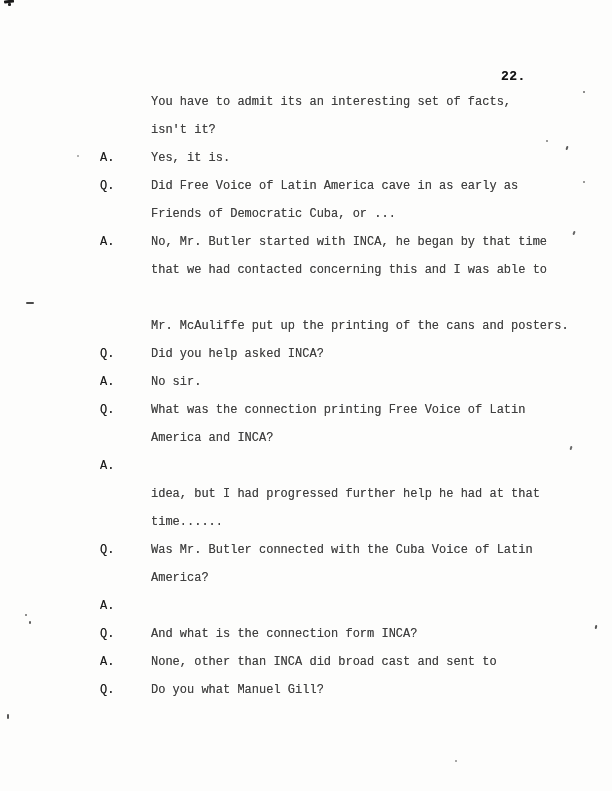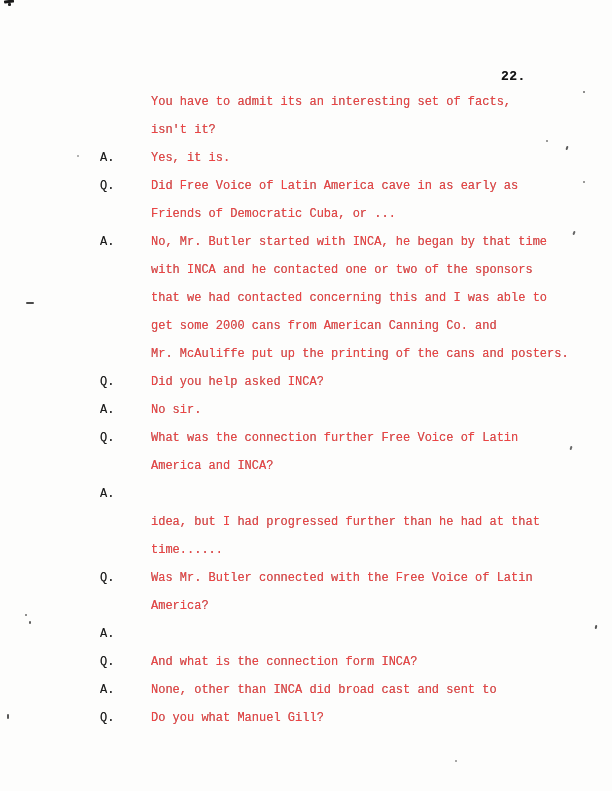--- a/index.html
+++ b/index.html
@@ -40,21 +40,21 @@
     font-size: 12px;
   }
   .speaker {
     flex: 0 0 51px;
     white-space: pre;
     color: #1b1b1b;
     text-shadow: 0 0 0.5px rgba(25,25,25,0.5);
   }
   .text {
     white-space: pre;
-    color: #ef4444;
+    color: #404040;
     text-shadow: 0 0 0.5px rgba(25,25,25,0.5);
   }
   
   .artifact {
     position: absolute;
     background: #444;
     border-radius: 1px;
   }
   .a-corner1 { left: 4px;  top: 0;     width: 10px; height: 3px; background: #181818; transform: rotate(-6deg); }
   .a-corner2 { left: 8px;  top: 3px;   width: 3px;  height: 3px; background: #222; }
@@ -98,64 +98,59 @@
       <div class="line">
         <span class="speaker"></span>
         <span class="text">Friends of Democratic Cuba, or ...</span>
       </div>
       <div class="line">
         <span class="speaker">A.</span>
         <span class="text">No, Mr. Butler started with INCA, he began by that time</span>
       </div>
       <div class="line">
         <span class="speaker"></span>
-        <span class="text">with INCA and he contacted one or two of the sponsors</span>
-      </div>
-      <div class="line">
-        <span class="speaker"></span>
         <span class="text">that we had contacted concerning this and I was able to</span>
       </div>
       <div class="line">
         <span class="speaker"></span>
-        <span class="text">get some 2000 cans from American Canning Co. and</span>
       </div>
       <div class="line">
         <span class="speaker"></span>
         <span class="text">Mr. McAuliffe put up the printing of the cans and posters.</span>
       </div>
       <div class="line">
         <span class="speaker">Q.</span>
         <span class="text">Did you help asked INCA?</span>
       </div>
       <div class="line">
         <span class="speaker">A.</span>
         <span class="text">No sir.</span>
       </div>
       <div class="line">
         <span class="speaker">Q.</span>
-        <span class="text">What was the connection further Free Voice of Latin</span>
+        <span class="text">What was the connection printing Free Voice of Latin</span>
       </div>
       <div class="line">
         <span class="speaker"></span>
         <span class="text">America and INCA?</span>
       </div>
       <div class="line">
         <span class="speaker">A.</span>
       </div>
       <div class="line">
         <span class="speaker"></span>
-        <span class="text">idea, but I had progressed further than he had at that</span>
+        <span class="text">idea, but I had progressed further help he had at that</span>
       </div>
       <div class="line">
         <span class="speaker"></span>
         <span class="text">time......</span>
       </div>
       <div class="line">
         <span class="speaker">Q.</span>
-        <span class="text">Was Mr. Butler connected with the Free Voice of Latin</span>
+        <span class="text">Was Mr. Butler connected with the Cuba Voice of Latin</span>
       </div>
       <div class="line">
         <span class="speaker"></span>
         <span class="text">America?</span>
       </div>
       <div class="line">
         <span class="speaker">A.</span>
       </div>
       <div class="line">
         <span class="speaker">Q.</span>

